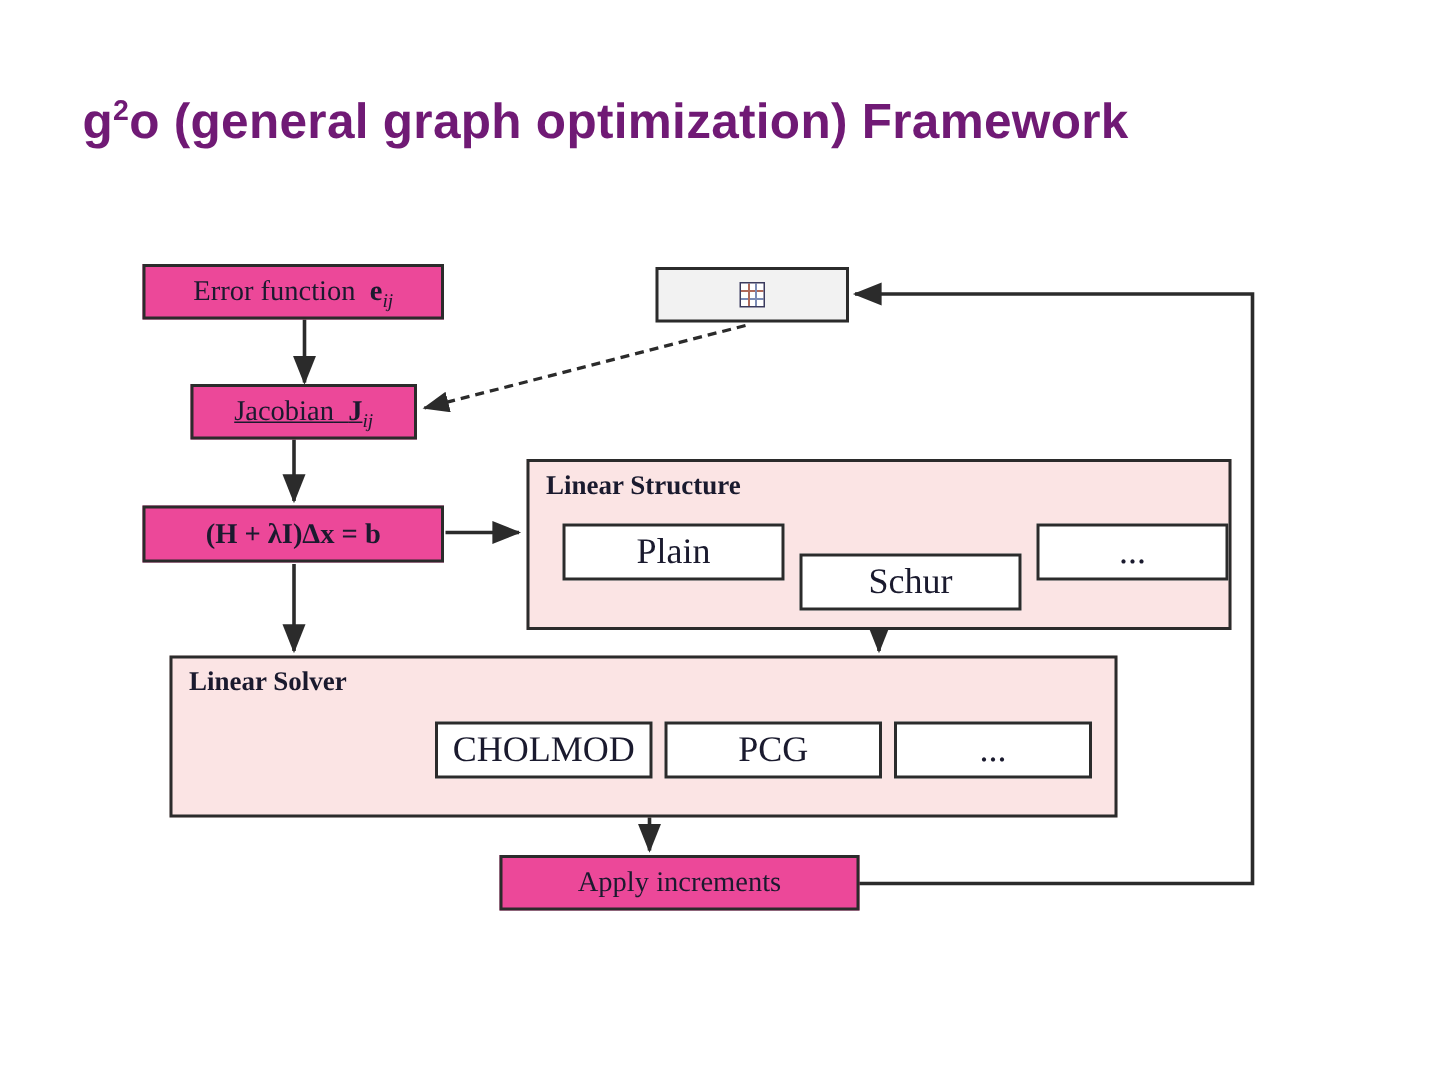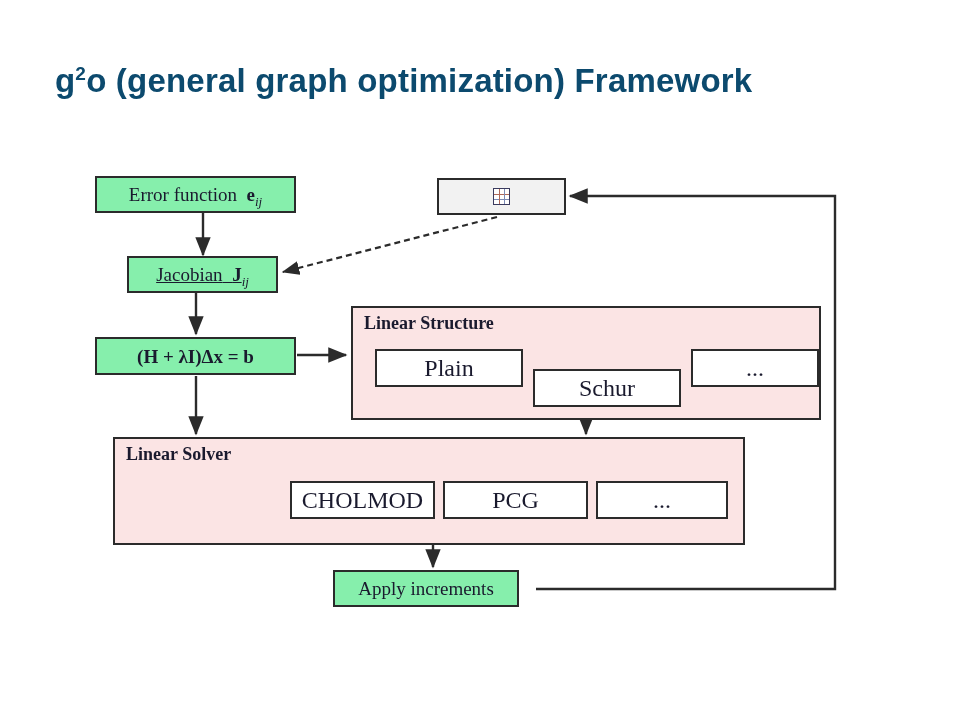--- a/index.html
+++ b/index.html
@@ -16,21 +16,21 @@
     font-family: "Liberation Serif", serif;
   }
   #slide-title {
     position: absolute;
     left: 55px;
     top: 62px;
     width: 860px;
     font-family: "Liberation Sans", sans-serif;
     font-size: 33px;
     font-weight: 600;
-    color: #0c4a6e;
+    color: #701a75;
     letter-spacing: 0.2px;
     white-space: nowrap;
   }
   #slide-title sup {
     font-size: 19px;
     vertical-align: super;
     line-height: 0;
   }
 
   #diagram {
@@ -38,21 +38,21 @@
     left: 0;
     top: 0;
     width: 960px;
     height: 720px;
   }
 
   .node {
     position: absolute;
     box-sizing: border-box;
     border: 2.5px solid #2b2b2b;
-    background: #86efac;
+    background: #ec4899;
     display: flex;
     align-items: center;
     justify-content: center;
     font-family: "Liberation Serif", serif;
     color: #1a1a2e;
     text-align: center;
     line-height: 1;
   }
   .node .lbl {
     font-size: 19px;
@@ -212,18 +212,18 @@
         <span>PCG</span>
       </div>
       <div class="chip" style="left:175px; top:42px; width:145px; height:38px;">
         <span>CHOLMOD</span>
       </div>
       <div class="chip" style="left:481px; top:42px; width:132px; height:38px;">
         <span>...</span>
       </div>
     </div>
 
-    <div class="node" style="left:333px; top:570px; width:186px; height:37px;align-items:center;">
+    <div class="node" style="left:333px; top:570px; width:240px; height:37px;align-items:center;">
       <span class="lbl">Apply increments</span>
     </div>
 
   </div>
 </div>
 
 </body></html>

